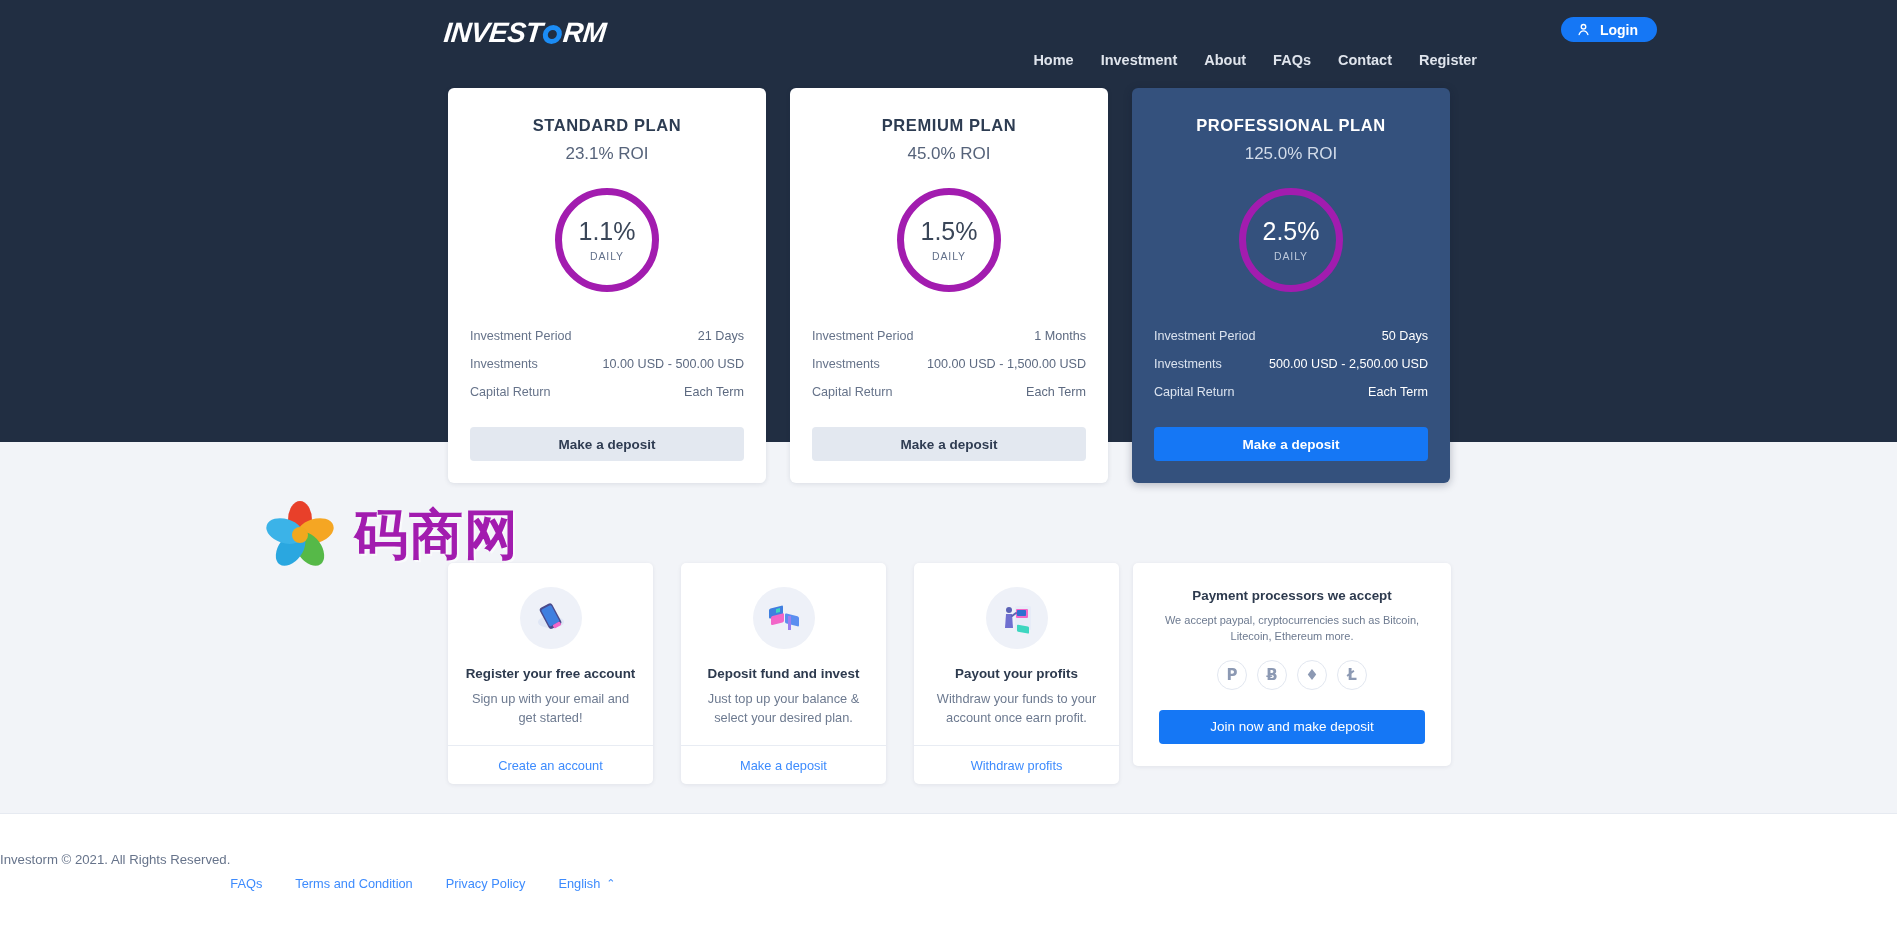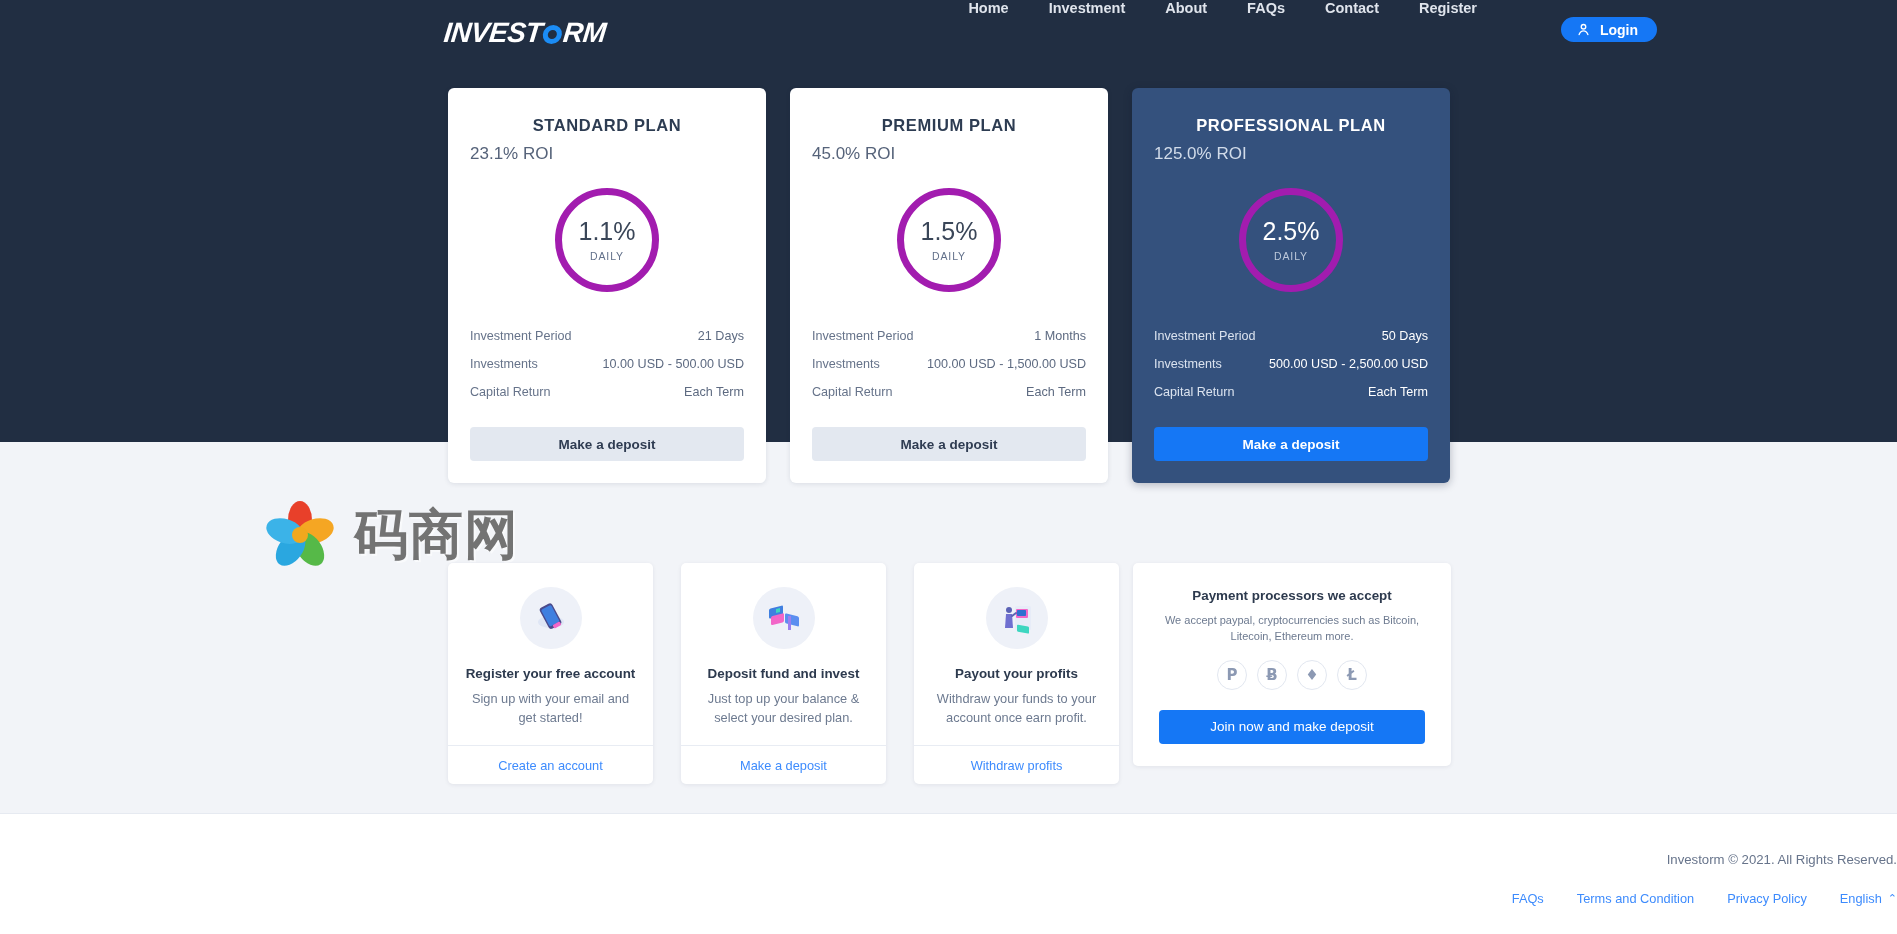--- a/index.html
+++ b/index.html
@@ -30,21 +30,21 @@
     transform: skewX(-6deg);
   }
   .logo .pre, .logo .post { display: inline-block; }
   .logo .oring {
     display: inline-block; width: 19px; height: 19px;
     border-radius: 50%; border: 5px solid #1b8cf5;
     margin: 0 1px; position: relative; top: 1px;
   }
   .nav {
     position: absolute; right: 420px; top: 0; height: 68px;
-    display: flex; align-items: flex-start; gap: 40px;
+    display: flex; align-items: flex-end; gap: 27px;
   }
   .nav a {
     color: #dfe4ec; font-size: 14.5px; font-weight: bold;
     text-decoration: none; white-space: nowrap;
   }
   .login-btn {
     position: absolute; right: 240px; top: 17px;
     height: 25px; padding: 0 19px 0 15px;
     background: #1577f5; border-radius: 18px;
     display: flex; align-items: center; gap: 9px;
@@ -63,21 +63,21 @@
     border-radius: 6px;
     box-shadow: 0 1px 5px rgba(20,30,60,0.10);
     padding: 22px 22px 0 22px;
     display: flex; flex-direction: column;
   }
   .plan-title {
     text-align: center; font-size: 16.5px; font-weight: bold;
     color: #2d3c52; letter-spacing: 0.6px; margin-top: 6px;
   }
   .plan-roi {
-    font-size: 17px; color: #56637a;
+    text-align: center; font-size: 17px; color: #56637a;
     margin-top: 9px; font-weight: normal;
   }
   .donut-wrap { display: flex; justify-content: center; margin-top: 24px; }
   .donut {
     width: 104px; height: 104px; border-radius: 50%;
     border: 7px solid #a21caf;
     display: flex; flex-direction: column;
     align-items: center; justify-content: center;
   }
   .donut .big { font-size: 25px; color: #3a4658; line-height: 1; }
@@ -117,21 +117,21 @@
     pointer-events: none;
   }
   .flower { position: relative; width: 76px; height: 76px; }
   .petal {
     position: absolute; left: 26px; top: 4px;
     width: 24px; height: 38px; border-radius: 50% 50% 50% 50%;
     transform-origin: 50% 92%;
   }
   .wm-text {
     font-family: "DejaVu Sans", sans-serif;
-    font-size: 54px; font-weight: bold; color: #737373;
+    font-size: 54px; font-weight: bold; color: #a21caf;
     letter-spacing: 1px; line-height: 1;
     text-shadow: 2px 2px 0 rgba(255,255,255,0.55);
   }
 
   
   .features {
     position: absolute; left: 448px; top: 563px;
     display: flex; gap: 28px;
   }
   .feat {
@@ -182,21 +182,21 @@
     margin-top: 20px; width: 100%; height: 34px;
     background: #1577f5; border: none; border-radius: 4px;
     color: #fff; font-size: 13.5px; font-weight: normal;
     cursor: pointer; font-family: inherit;
   }
 
   
   .footer {
     position: absolute; left: 0; top: 813px; width: 1897px; height: 121px;
     background: #ffffff; border-top: 1px solid #e6eaf1;
-    display: flex; flex-direction: column; align-items: flex-end;
+    display: flex; flex-direction: row; align-items: flex-start;
     padding-top: 38px;
   }
   .copyright { font-size: 13.2px; color: #67748b; }
   .flinks {
     margin-top: 24px; display: flex; align-items: center; gap: 33px;
   }
   .flinks a {
     color: #3d8bfd; font-size: 12.8px; text-decoration: none;
   }
   .lang { display: flex; align-items: center; gap: 6px; }

